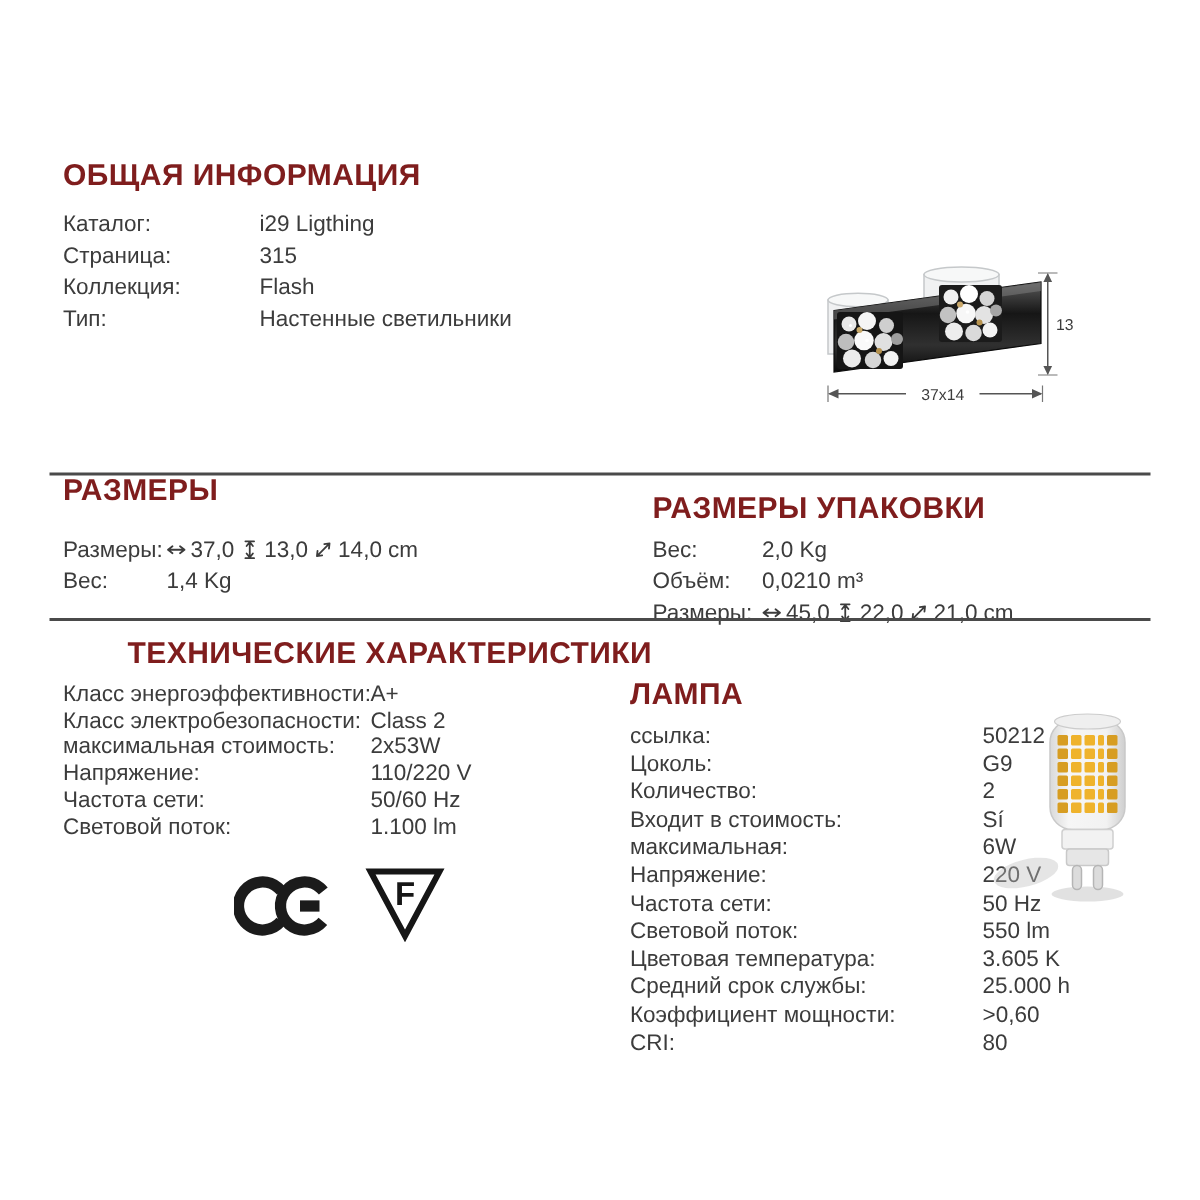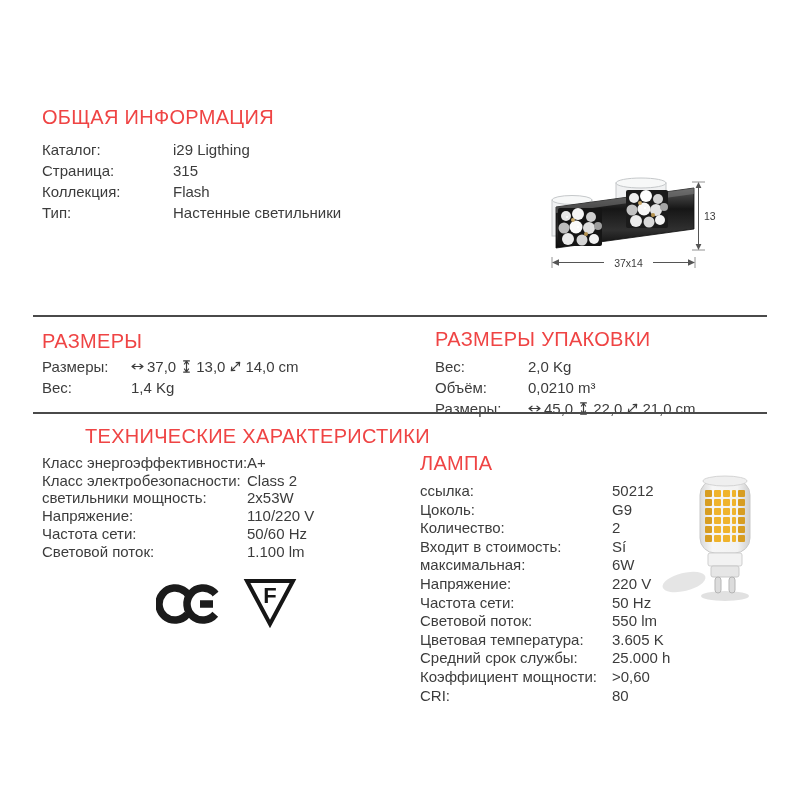--- a/index.html
+++ b/index.html
@@ -1,32 +1,32 @@
 <!DOCTYPE html>
 <html><head>
 <meta charset="utf-8">
 <style>
   * { margin:0; padding:0; box-sizing:border-box; }
   html,body { width:800px; height:800px; background:#ffffff; }
   body { position:relative; font-family:"Liberation Sans","DejaVu Sans",sans-serif;
          color:#3c3c3c; font-size:15px; overflow:hidden; }
-  .section-title { position:absolute; font-size:20px; font-weight:400;
-                   letter-spacing:.3px; color:#ef4444; white-space:nowrap; }
+  .section-title { position:absolute; font-size:20px; font-weight:700;
+                   letter-spacing:.3px; color:#7f1d1d; white-space:nowrap; }
   .rows { position:absolute; }
   .row  { display:flex; white-space:nowrap; }
   .row .lbl { flex:0 0 auto; }
   .row .val { flex:0 0 auto; }
   .rows-general .row { line-height:21px; }
   .rows-general .lbl { width:131px; }
-  .rows-dim .row, .rows-pack .row { line-height:21px;gap:20px; }
+  .rows-dim .row, .rows-pack .row { line-height:21px; }
   .rows-dim  .lbl { width:69px; }
   .rows-pack .lbl { width:73px; }
   .rows-tech .row { line-height:17.7px; }
   .rows-tech .lbl { width:205px; }
-  .rows-lamp .row { line-height:18.6px; }
+  .rows-lamp .row { line-height:18.6px;gap:43px; }
   .rows-lamp .lbl { width:192px; }
   .divider { position:absolute; left:33px; width:734px; height:2px; background:#4a4a4a; }
   .dims { display:inline-flex; align-items:center; }
   .dims > span { margin-right:4px; }
   .dim-icon { width:13px; height:13px; margin:0 3px 0 0; flex:0 0 auto; }
   .dim-icon path { stroke:#3c3c3c; stroke-width:1.2; fill:none; stroke-linecap:round; }
   .figure { position:absolute; }
 </style>
 </head>
 <body>
@@ -124,21 +124,21 @@
     <line x1="5" y1="112.5" x2="56" y2="112.5" stroke="#555555" stroke-width="1"></line>
     <line x1="105" y1="112.5" x2="146" y2="112.5" stroke="#555555" stroke-width="1"></line>
     <polygon points="4,112.5 11,109.3 11,115.7" fill="#555555"></polygon>
     <polygon points="147,112.5 140,109.3 140,115.7" fill="#555555"></polygon>
     <text x="80.5" y="116.5" font-size="10.5" fill="#3c3c3c" text-anchor="middle">37x14</text>
   </g>
 </svg>
 
 <div class="divider" style="top:315px;"></div>
 
-<div class="section-title" style="left:42px; top:330px;">РАЗМЕРЫ</div>
+<div class="section-title" style="left:42px; top:316px;">РАЗМЕРЫ</div>
 <div class="rows rows-dim" style="left:42px; top:356px;">
   <div class="row">
     <span class="lbl">Размеры:</span>
     <span class="val dims">
       <svg class="dim-icon" viewBox="0 0 13 13">
         <path d="M1 6.5 H12 M1 6.5 L4 4.2 M1 6.5 L4 8.8 M12 6.5 L9 4.2 M12 6.5 L9 8.8"></path>
         </svg>
       <span>37,0</span>
       <svg class="dim-icon" viewBox="0 0 13 13">
         <path d="M6.5 1.3 V11.7 M6.5 1.3 L4.4 4 M6.5 1.3 L8.6 4 M6.5 11.7 L4.4 9 M6.5 11.7 L8.6 9 M3.6 0.9 H9.4 M3.6 12.1 H9.4"></path>
@@ -193,21 +193,21 @@
 <div class="rows rows-tech" style="left:42px; top:454px;">
   <div class="row">
     <span class="lbl">Класс энергоэффективности:</span>
     <span class="val">A+</span>
   </div>
   <div class="row">
     <span class="lbl">Класс электробезопасности:</span>
     <span class="val">Class 2</span>
   </div>
   <div class="row">
-    <span class="lbl">светильники мощность:</span>
+    <span class="lbl">максимальная стоимость:</span>
     <span class="val">2x53W</span>
   </div>
   <div class="row">
     <span class="lbl">Напряжение:</span>
     <span class="val">110/220 V</span>
   </div>
   <div class="row">
     <span class="lbl">Частота сети:</span>
     <span class="val">50/60 Hz</span>
   </div>

